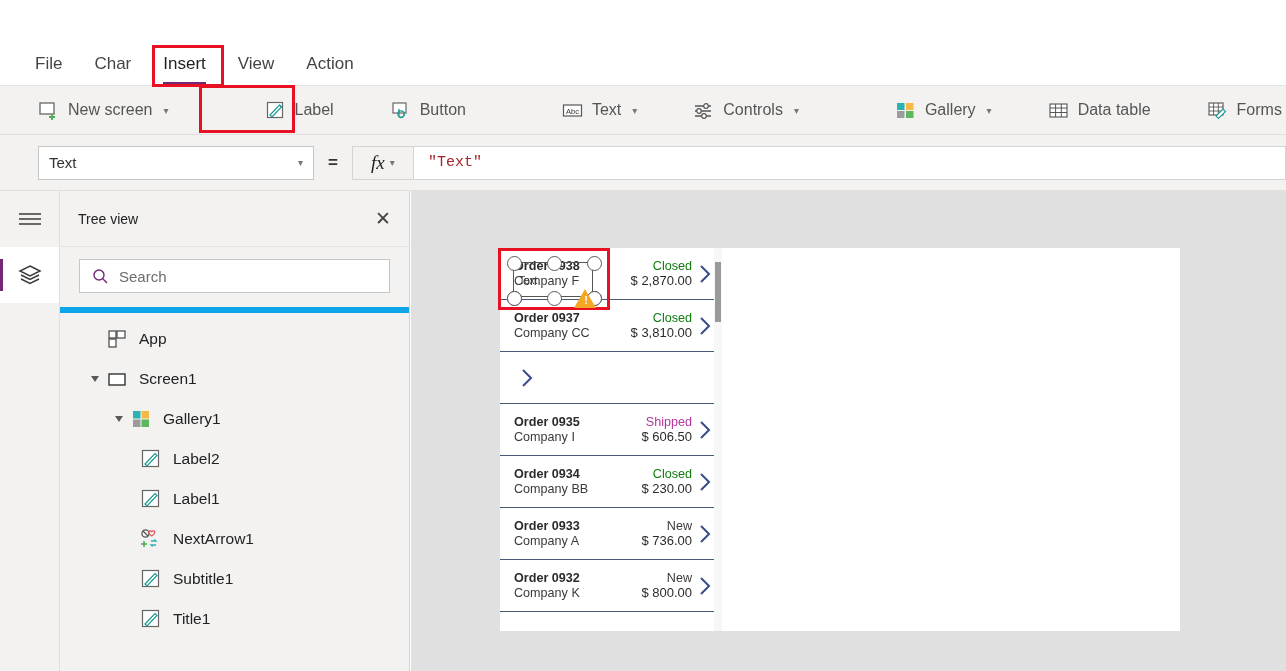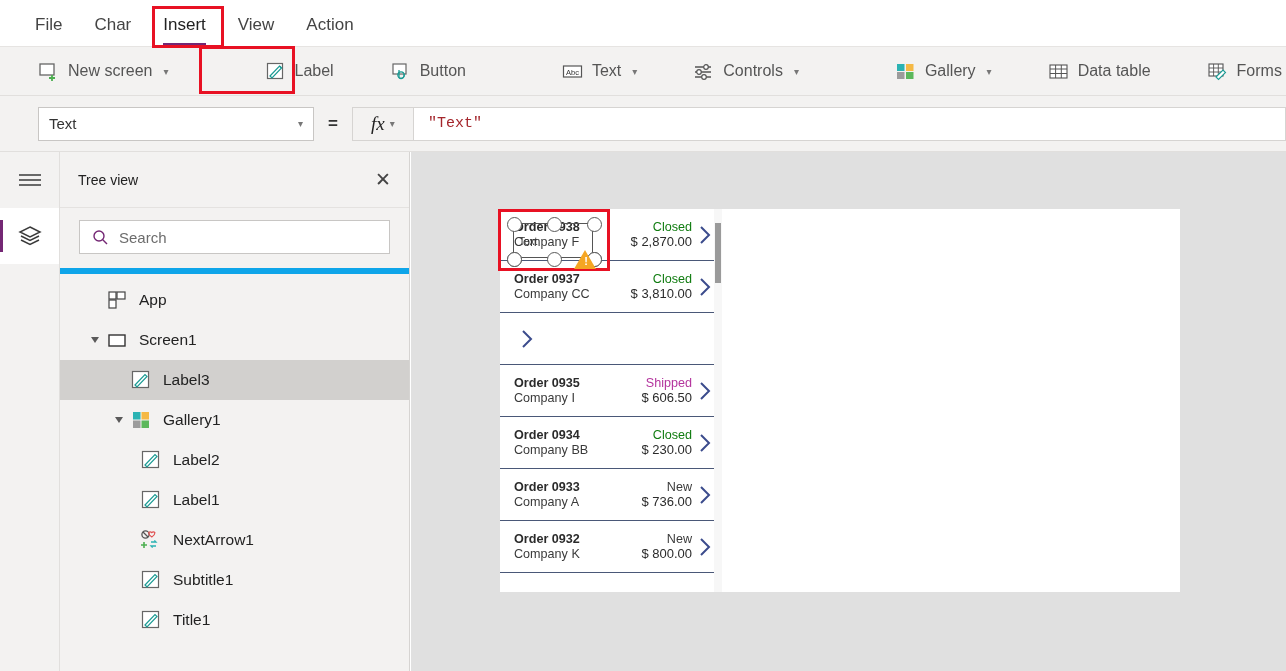--- a/index.html
+++ b/index.html
@@ -2,21 +2,21 @@
 <html><head>
 <meta charset="utf-8">
 <style>
   * { box-sizing: border-box; margin: 0; padding: 0; }
   html, body {
     width: 1286px; height: 671px;
     font-family: "Liberation Sans", sans-serif;
     background: #ffffff;
     overflow: hidden;
   }
-  #app { position: relative; width: 1286px; height: 625px; }
+  #app { position: relative; width: 1286px; height: 625px; margin-top: 39px; }
 
   
   .menubar {
     position: absolute; top: 0; left: 0; width: 1286px; height: 52px;
     background: #fff; display: flex; align-items: center;
   }
   .menu-tab {
     font-size: 17px; color: #444; padding: 0 0 2px 0; margin-right: 32px;
     position: relative; cursor: pointer; white-space: nowrap;
   }
@@ -375,29 +375,20 @@
             <span class="tw"></span>
           </span>
         <span class="tr-ic">
           <svg width="22" height="22" viewBox="0 0 22 22">
             <rect x="3" y="6" width="16" height="11" fill="#fff" stroke="#333" stroke-width="1.4"></rect>
           </svg>
         </span>
         <span>Screen1</span>
       </div>
 
-      <div class="tree-row selected" style="padding-left:70px">
-        <span class="tr-ic">
-          <svg width="22" height="22" viewBox="0 0 22 22">
-            <rect x="2.5" y="2.5" width="16" height="16" fill="#fff" stroke="#666" stroke-width="1.2"></rect>
-            <path d="M5 16 L15 5.5 L17 7.5 L7 18 Z" fill="#fff" stroke="#1a9b94" stroke-width="1.2"></path>
-          </svg>
-        </span>
-        <span>Label3</span>
-      </div>
 
       <div class="tree-row" style="padding-left:48px">
         <span class="tw-slot">
             <span class="tw"></span>
           </span>
         <span class="tr-ic">
           <svg width="22" height="22" viewBox="0 0 22 22">
             <rect x="3" y="3" width="7.5" height="7.5" fill="#2bb3b3"></rect>
             <rect x="11.5" y="3" width="7.5" height="7.5" fill="#f5b945"></rect>
             <rect x="3" y="11.5" width="7.5" height="7.5" fill="#9c9c9c"></rect>

